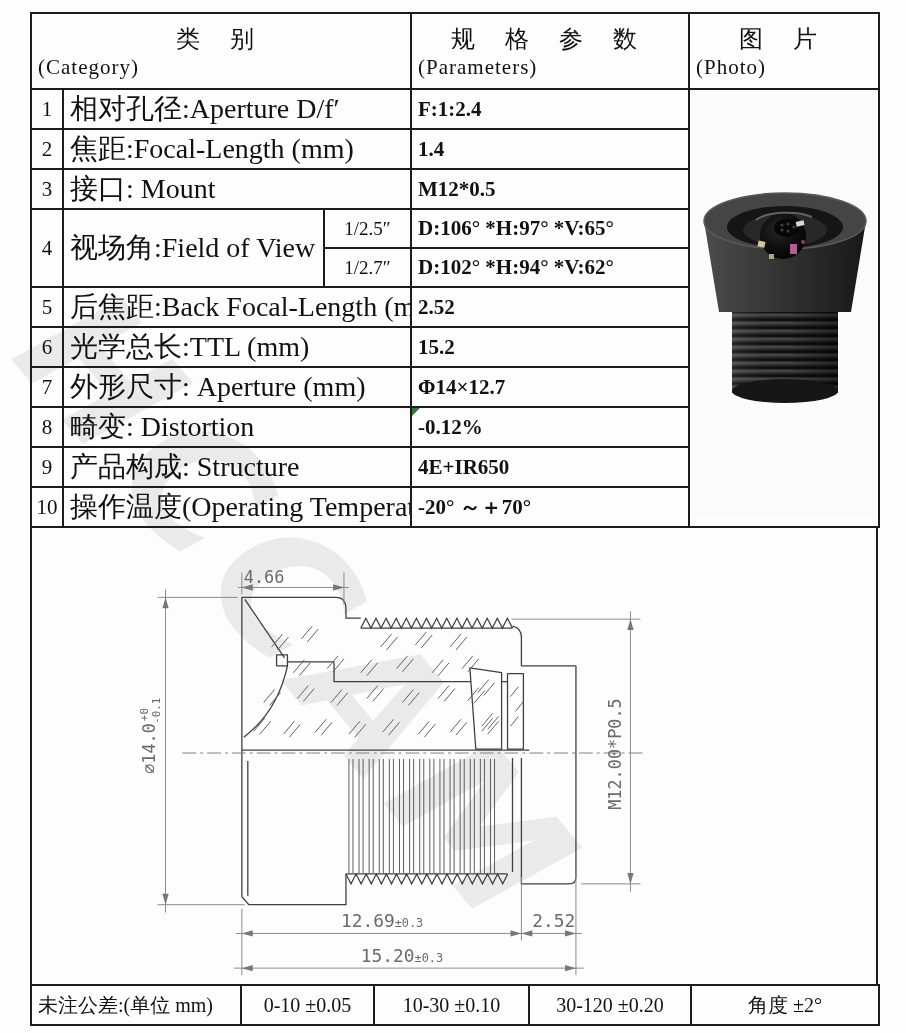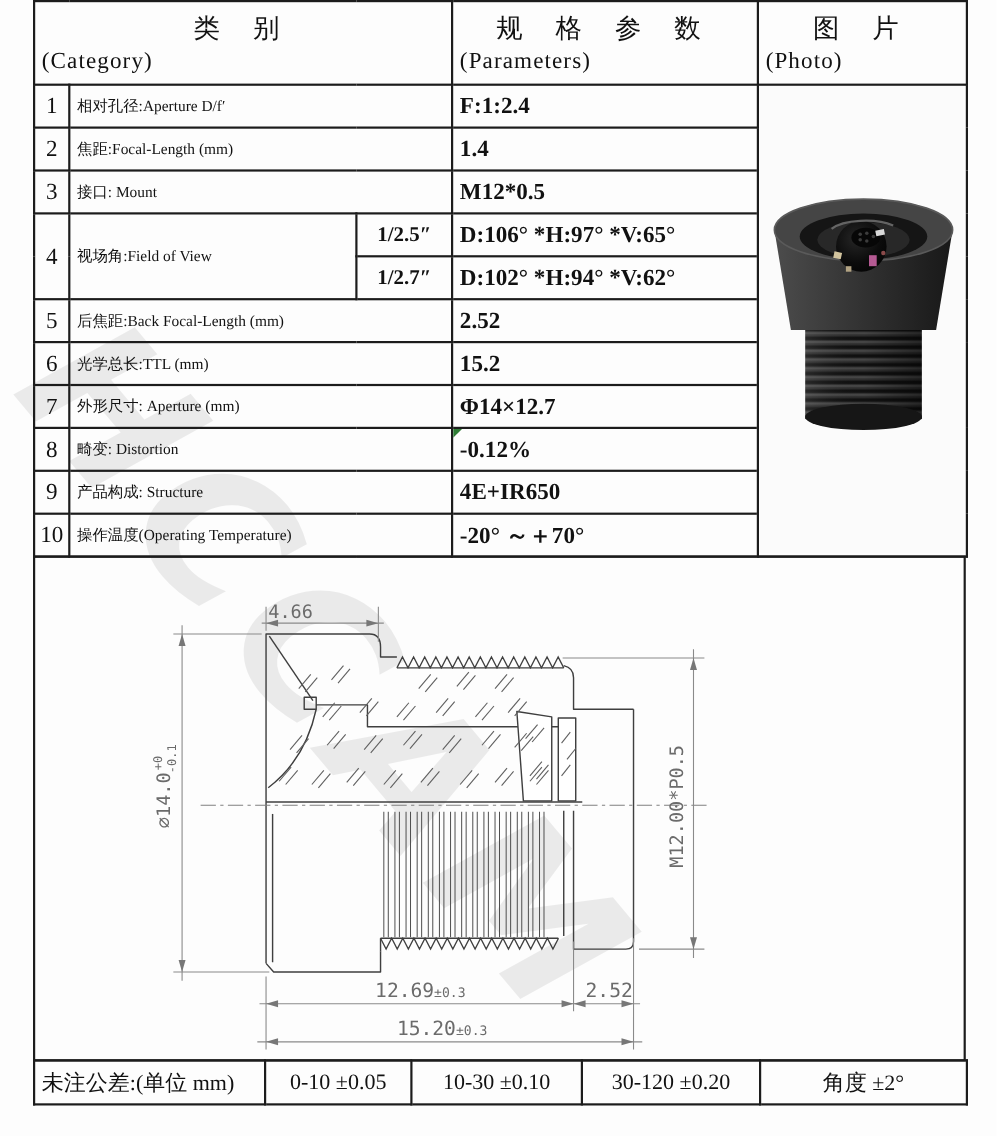--- a/index.html
+++ b/index.html
@@ -2,31 +2,31 @@
 <html><head>
 <meta charset="utf-8">
 <style>
   html,body{margin:0;padding:0;background:#ffffff;}
   .page{position:relative;width:906px;height:1033px;background:#fdfdfd;overflow:hidden;
         font-family:"Liberation Serif","DejaVu Serif",serif;color:#111;}
   .watermark{position:absolute;left:130px;top:255px;z-index:0;
              font-family:"DejaVu Sans",sans-serif;font-weight:bold;font-style:italic;
              font-size:170px;letter-spacing:14px;color:rgba(0,0,0,0.075);
              transform:rotate(50deg);transform-origin:left top;white-space:nowrap;}
-  .sheet{position:absolute;left:30px;top:0;width:840px;z-index:1;}
+  .sheet{position:absolute;left:30px;top:12px;width:840px;z-index:1;}
   table{border-collapse:collapse;table-layout:fixed;width:848px;background:transparent;}
   td,th{border:2px solid #1c1c1c;padding:0 6px;font-weight:normal;overflow:hidden;
         white-space:nowrap;background:transparent;}
   .spec thead tr{height:76px;}
   .spec tbody tr{height:39px;}
   .hd-cn{font-size:24px;letter-spacing:12px;text-align:center;line-height:1.35;}
   .hd-en{font-size:21px;letter-spacing:1px;text-align:left;line-height:1.1;}
   td.num{text-align:center;font-size:21px;padding:0 2px;}
-  td.lab{font-size:14px;}
-  td.sub{font-size:19px;text-align:center;padding:0 2px;font-weight:bold;}
+  td.lab{font-size:28px;}
+  td.sub{font-size:19px;text-align:center;padding:0 2px;}
   td.val{font-size:21px;position:relative;font-weight:bold;}
   td.photo-cell{padding:0;position:relative;vertical-align:top;}
   .corner-flag{position:absolute;top:0;left:0;width:0;height:0;
                border-top:8px solid #2f7d36;border-right:8px solid transparent;}
   .drawing-box{position:relative;width:844px;height:456px;border:2px solid #1c1c1c;
                margin-top:-2px;background:transparent;}
   .tol tr{height:40px;}
   .tol td{font-size:20px;text-align:center;}
   .tol td.tlabel{text-align:left;}
   .tol{margin-top:-2px;padding-left:39px;}

